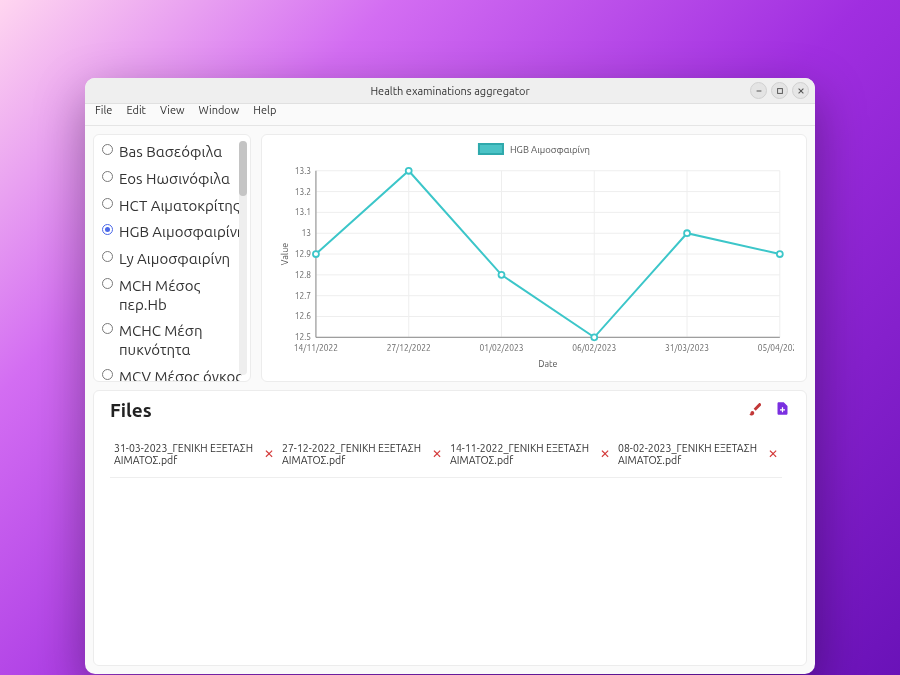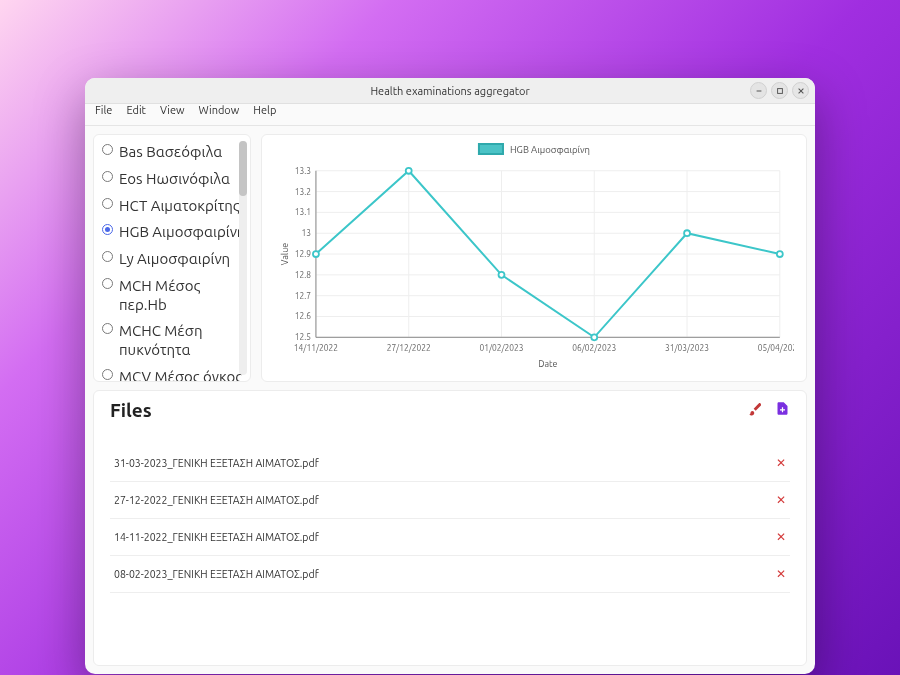--- a/index.html
+++ b/index.html
@@ -133,26 +133,26 @@
   .axis-line { stroke: #888; stroke-width: 1; }
   .series-line { stroke: #3cc6c9; stroke-width: 2; fill: none; }
   .series-pt { fill: #fff; stroke: #3cc6c9; stroke-width: 1.8; }
   .files-panel {
     flex: 1;
     padding: 8px 16px 0 16px;
     overflow: hidden;
   }
   .files-header {
     display: flex; align-items: center; justify-content: space-between;
-    margin-bottom: 24px;
+    margin-bottom: 10px;
   }
   .files-title { font-size: 19px; font-weight: 700; color: #222; }
   .files-actions { display: flex; gap: 12px; }
   .files-actions svg { width: 15px; height: 15px; }
-  .file-list { display: flex; flex-direction: column; }
+  .file-list { display: flex; }
   .file-row {
     display: flex; justify-content: space-between; align-items: center;
     font-size: 10.5px; color: #333;
     padding: 11px 4px;
     border-bottom: 1px solid #eee;
   }
   .file-row:last-child { border-bottom: none; }
   .file-del { color: #d43a3a; font-size: 12px; cursor: default; }
 </style>
 </head>

